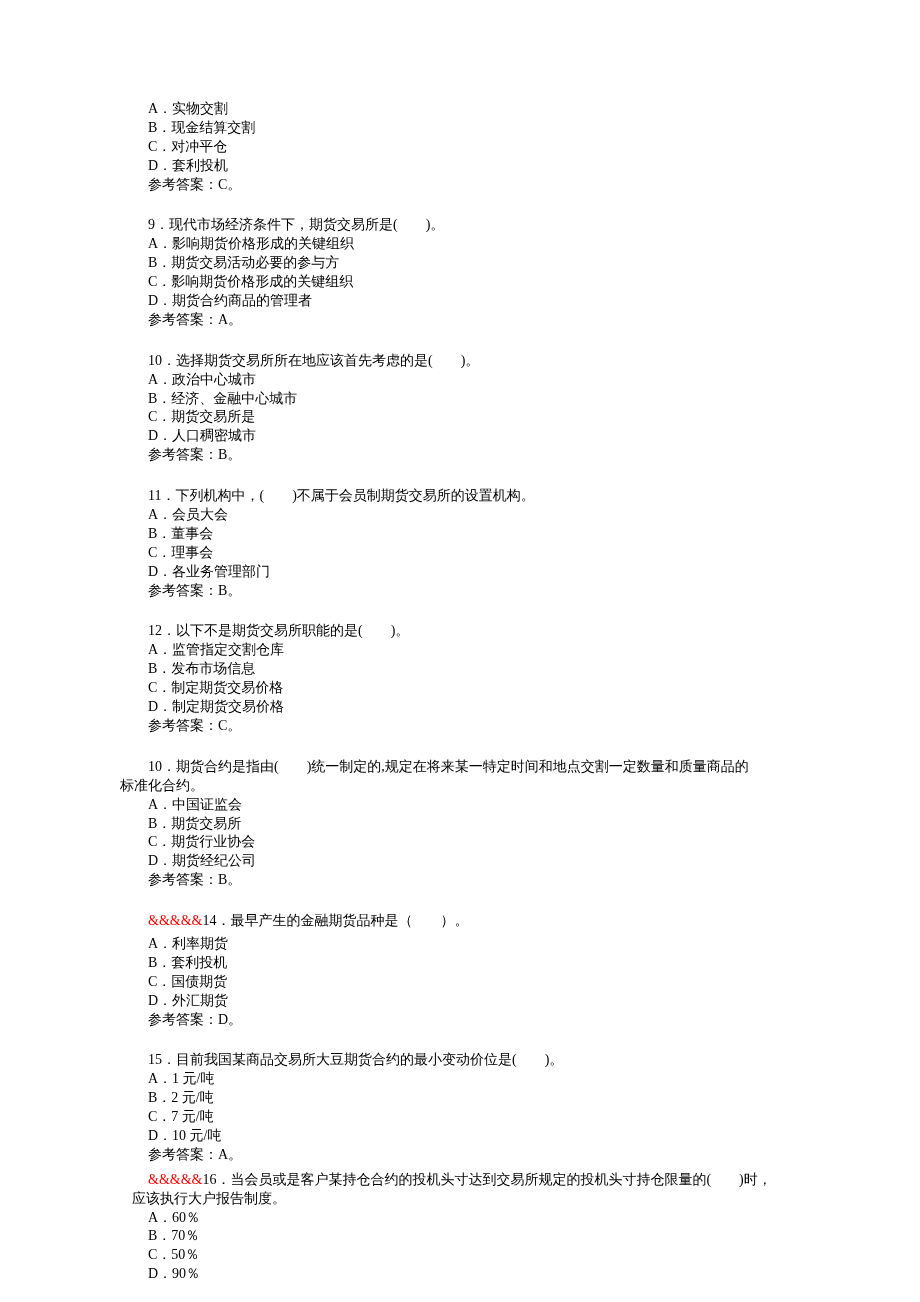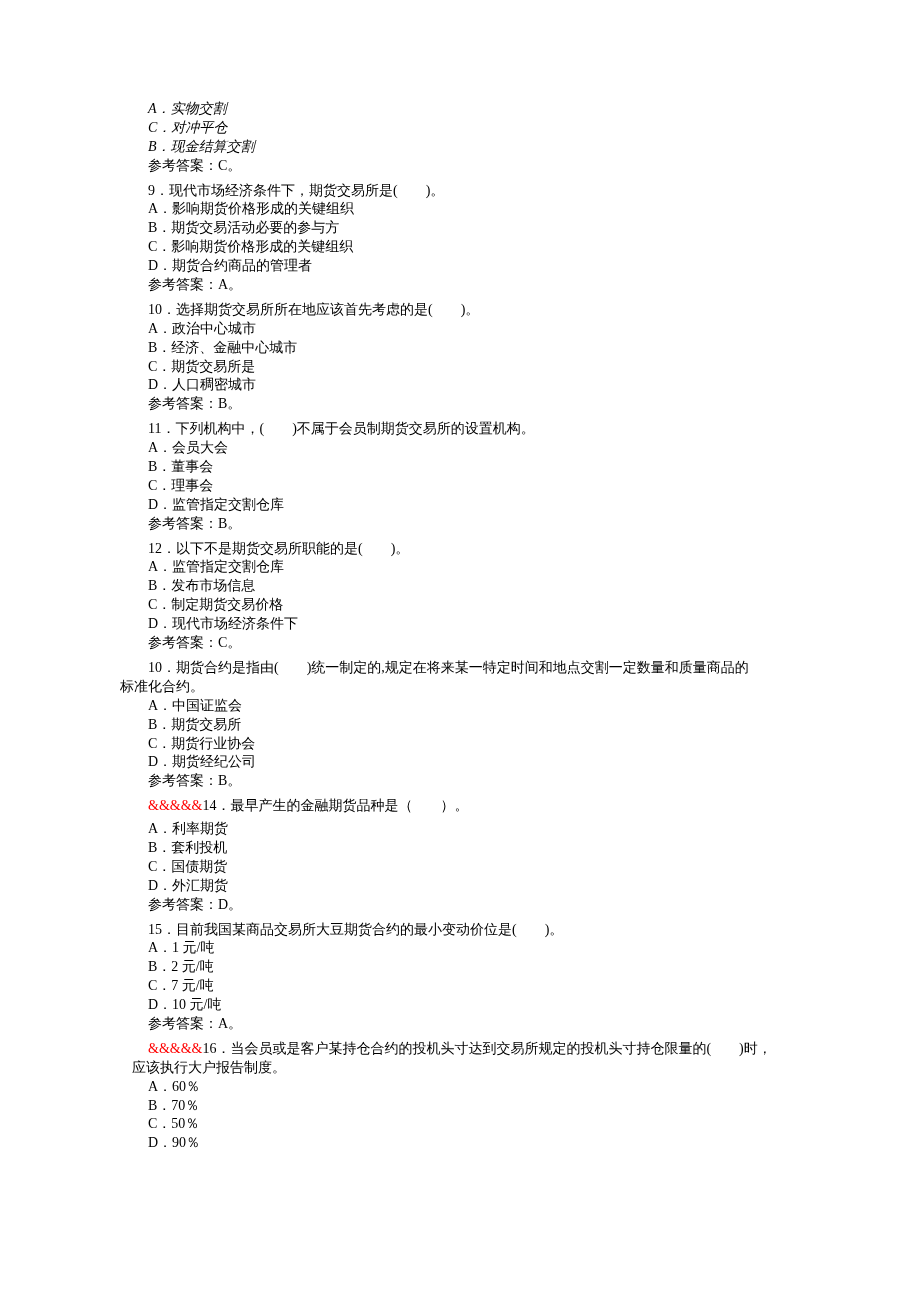--- a/index.html
+++ b/index.html
@@ -7,35 +7,36 @@
       font-family: "SimSun", "宋体", serif;
       font-size: 14px;
       line-height: 1.35;
       color: #000;
       background: #fff;
       width: 920px;
       padding: 100px 120px 80px 120px;
     }
     .option { padding-left: 28px; }
     .answer { padding-left: 28px; font-weight: normal; margin-bottom: 6px; }
-    .stem { padding-left: 28px; text-indent: 0; margin-top: 6px; }
+    .stem { padding-left: 28px; text-indent: 0; margin-top: 22px; }
     .stem-cont { padding-left: 0; text-indent: 0; }
     .marker { color: #ff0000; }
     .first-opts .option { padding-left: 28px; }
-    .first-opts { margin-top: 0; font-style: italic; }
+    .first-opts { margin-top: 0; }
     .q16-stem { padding-left: 28px; }
     .q16-line2 { padding-left: 12px; }
   </style>
 </head>
 <body>
 
 <div class="first-opts">
   <div class="option">A．实物交割</div>
+  <div class="option">B．现金结算交割</div>
   <div class="option">C．对冲平仓</div>
-  <div class="option">B．现金结算交割</div>
+  <div class="option">D．套利投机</div>
 </div>
 <div class="answer">参考答案：C。</div>
 
 <div class="stem">9．现代市场经济条件下，期货交易所是(　　)。</div>
 <div class="option">A．影响期货价格形成的关键组织</div>
 <div class="option">B．期货交易活动必要的参与方</div>
 <div class="option">C．影响期货价格形成的关键组织</div>
 <div class="option">D．期货合约商品的管理者</div>
 <div class="answer">参考答案：A。</div>
 
@@ -43,28 +44,28 @@
 <div class="option">A．政治中心城市</div>
 <div class="option">B．经济、金融中心城市</div>
 <div class="option">C．期货交易所是</div>
 <div class="option">D．人口稠密城市</div>
 <div class="answer">参考答案：B。</div>
 
 <div class="stem">11．下列机构中，(　　)不属于会员制期货交易所的设置机构。</div>
 <div class="option">A．会员大会</div>
 <div class="option">B．董事会</div>
 <div class="option">C．理事会</div>
-<div class="option">D．监管指定交割仓库</div>
+<div class="option">D．各业务管理部门</div>
 <div class="answer">参考答案：B。</div>
 
 <div class="stem">12．以下不是期货交易所职能的是(　　)。</div>
 <div class="option">A．监管指定交割仓库</div>
 <div class="option">B．发布市场信息</div>
 <div class="option">C．制定期货交易价格</div>
-<div class="option">D．现代市场经济条件下</div>
+<div class="option">D．制定期货交易价格</div>
 <div class="answer">参考答案：C。</div>
 
 <div class="stem">10．期货合约是指由(　　)统一制定的,规定在将来某一特定时间和地点交割一定数量和质量商品的</div>
 <div class="stem-cont">标准化合约。</div>
 <div class="option">A．中国证监会</div>
 <div class="option">B．期货交易所</div>
 <div class="option">C．期货行业协会</div>
 <div class="option">D．期货经纪公司</div>
 <div class="answer">参考答案：B。</div>
 

